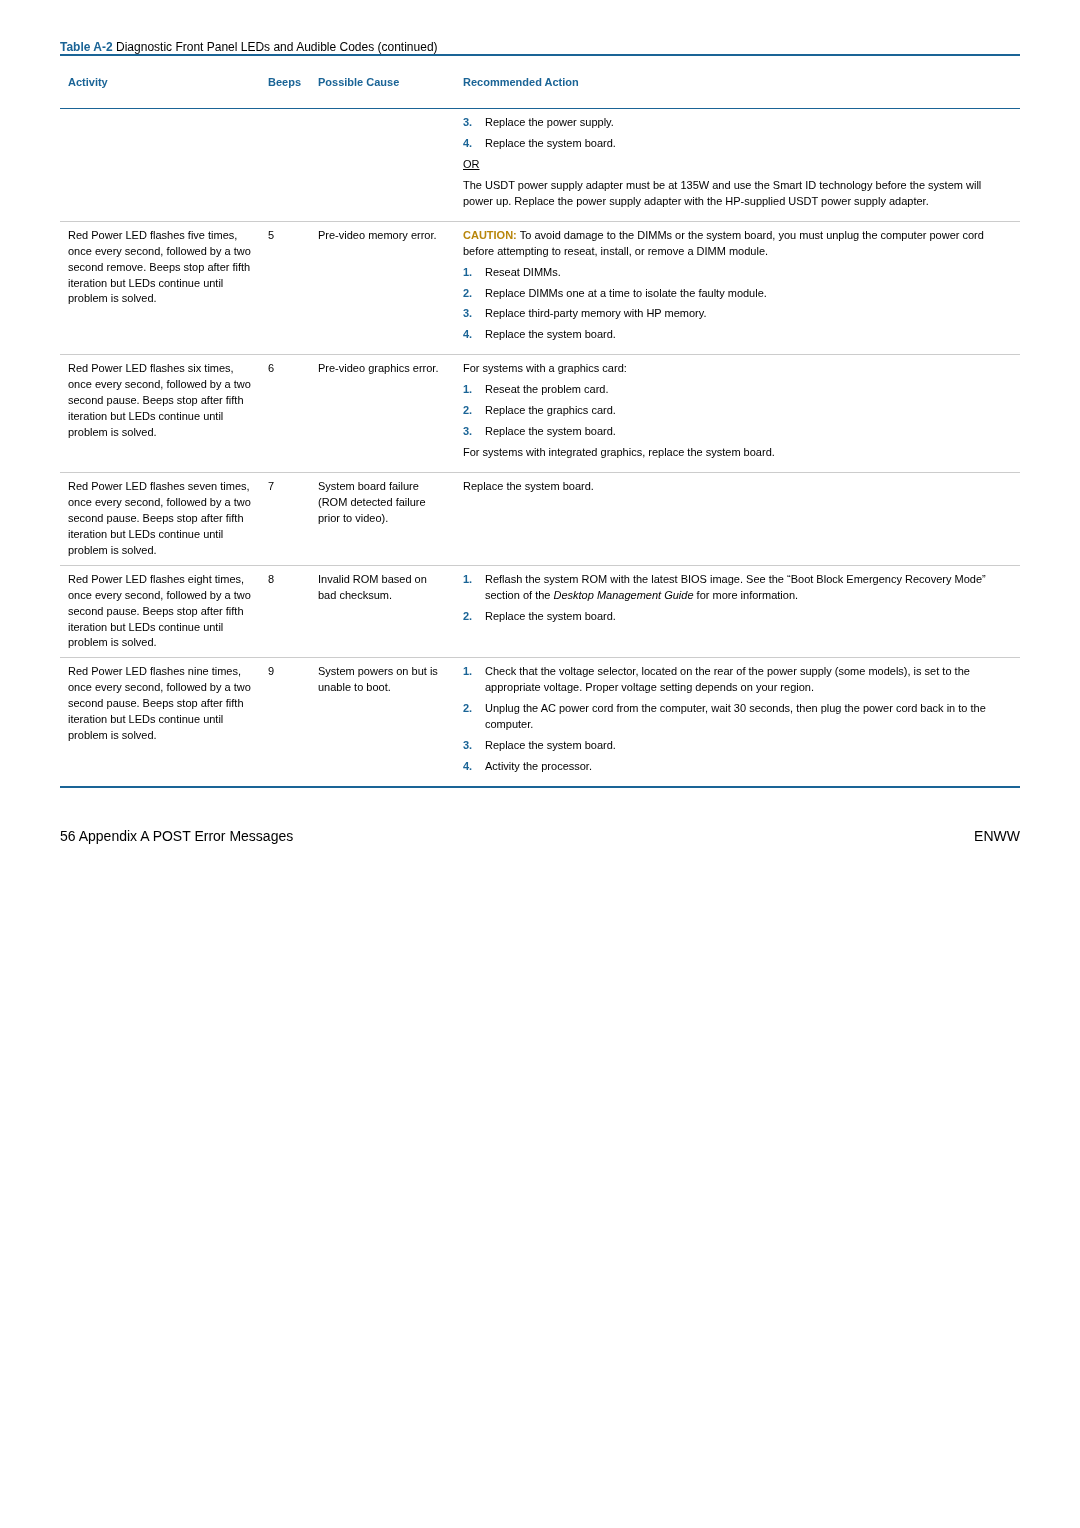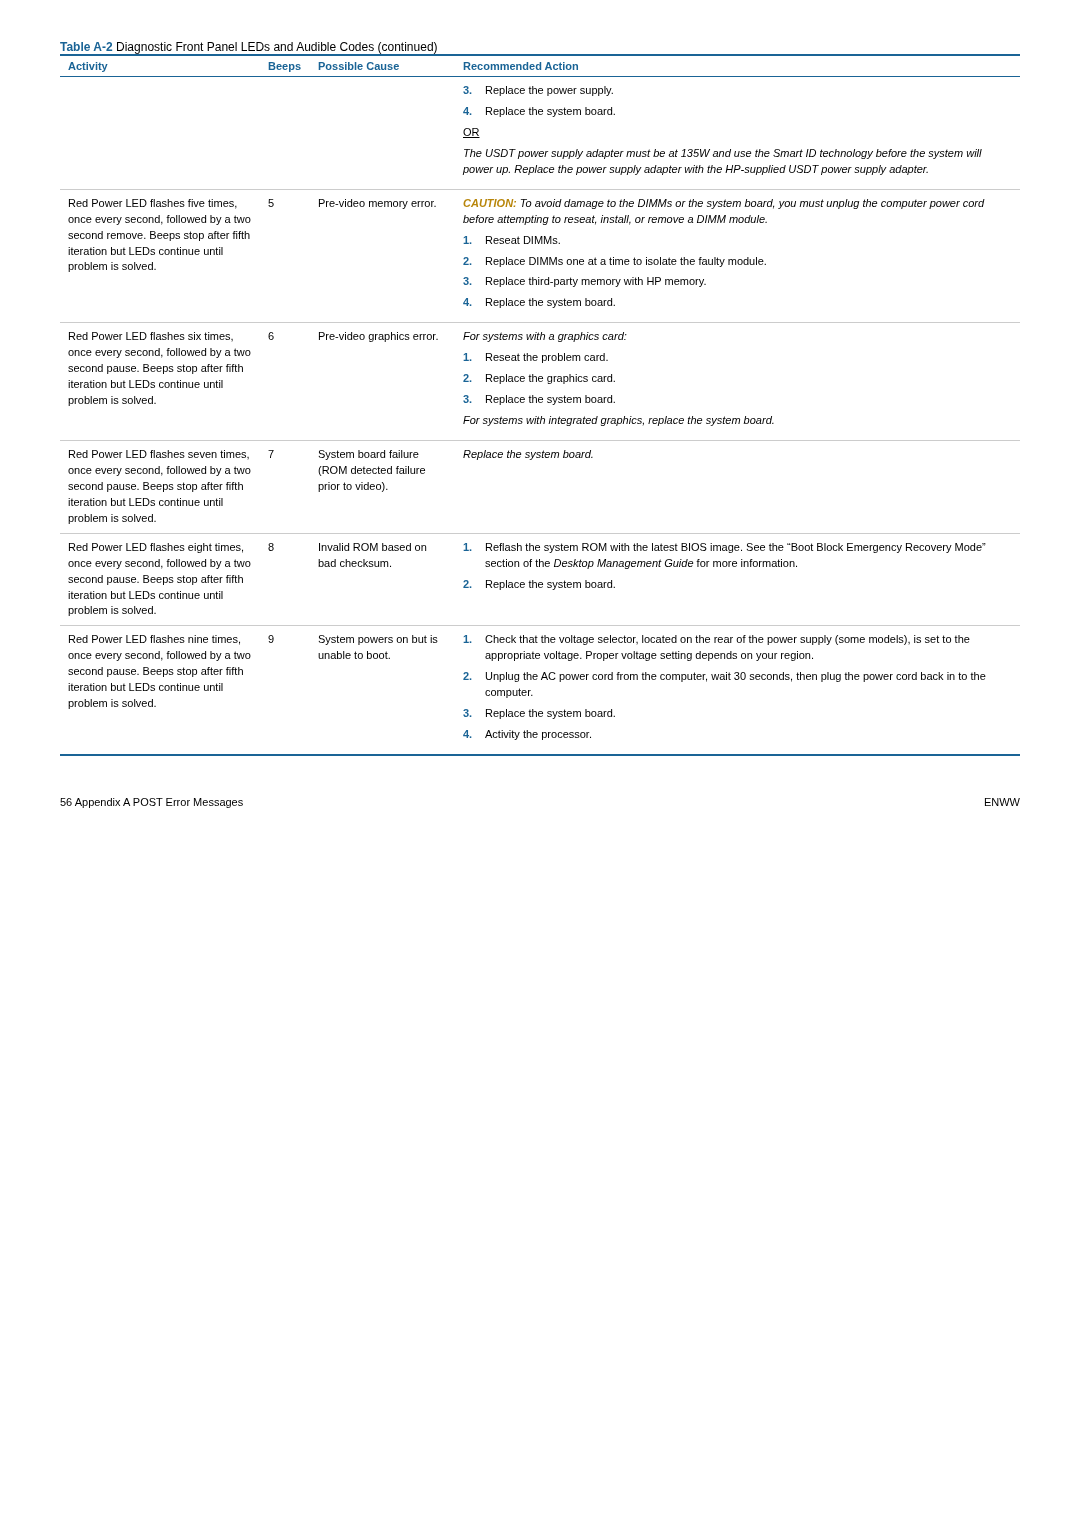--- a/index.html
+++ b/index.html
@@ -23,21 +23,21 @@
     table {
       width: 100%;
       border-collapse: collapse;
       border-top: 2px solid #1a6496;
       border-bottom: 2px solid #1a6496;
     }
     thead tr th {
       color: #1a6496;
       font-weight: bold;
       font-size: 11px;
-      padding: 4px 8px;
+      padding: 20px 8px;
       border-bottom: 1px solid #1a6496;
       text-align: left;
       vertical-align: bottom;
     }
     tbody tr td {
       padding: 6px 8px;
       vertical-align: top;
       font-size: 11px;
       line-height: 1.45;
       border-bottom: 1px solid #ccc;
@@ -61,31 +61,30 @@
       min-width: 18px;
       margin-right: 4px;
     }
     .caution-label {
       color: #b8860b;
       font-weight: bold;
     }
     .action-para {
       margin-bottom: 5px;
       line-height: 1.45;
-      font-style: italic;
     }
     .action-para.or-text {
       font-style: normal;
       text-decoration: underline;
     }
     .footer-row {
       display: flex;
       justify-content: space-between;
       margin-top: 40px;
-      font-size: 11px;
+      font-size: 14px;
     }
   </style>
 </head>
 <body>
 
 <div>
   <span class="table-title">
     <span class="table-label">Table A-2</span>
     <span>  <span>Diagnostic Front Panel LEDs and Audible Codes (continued)</span></span>
   </span>

